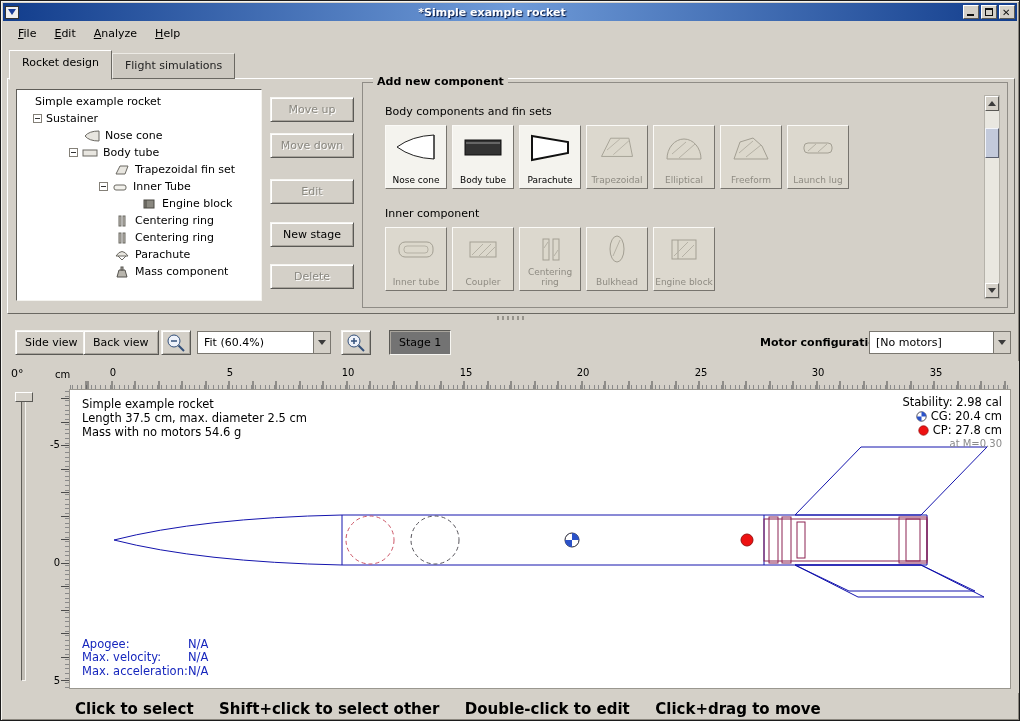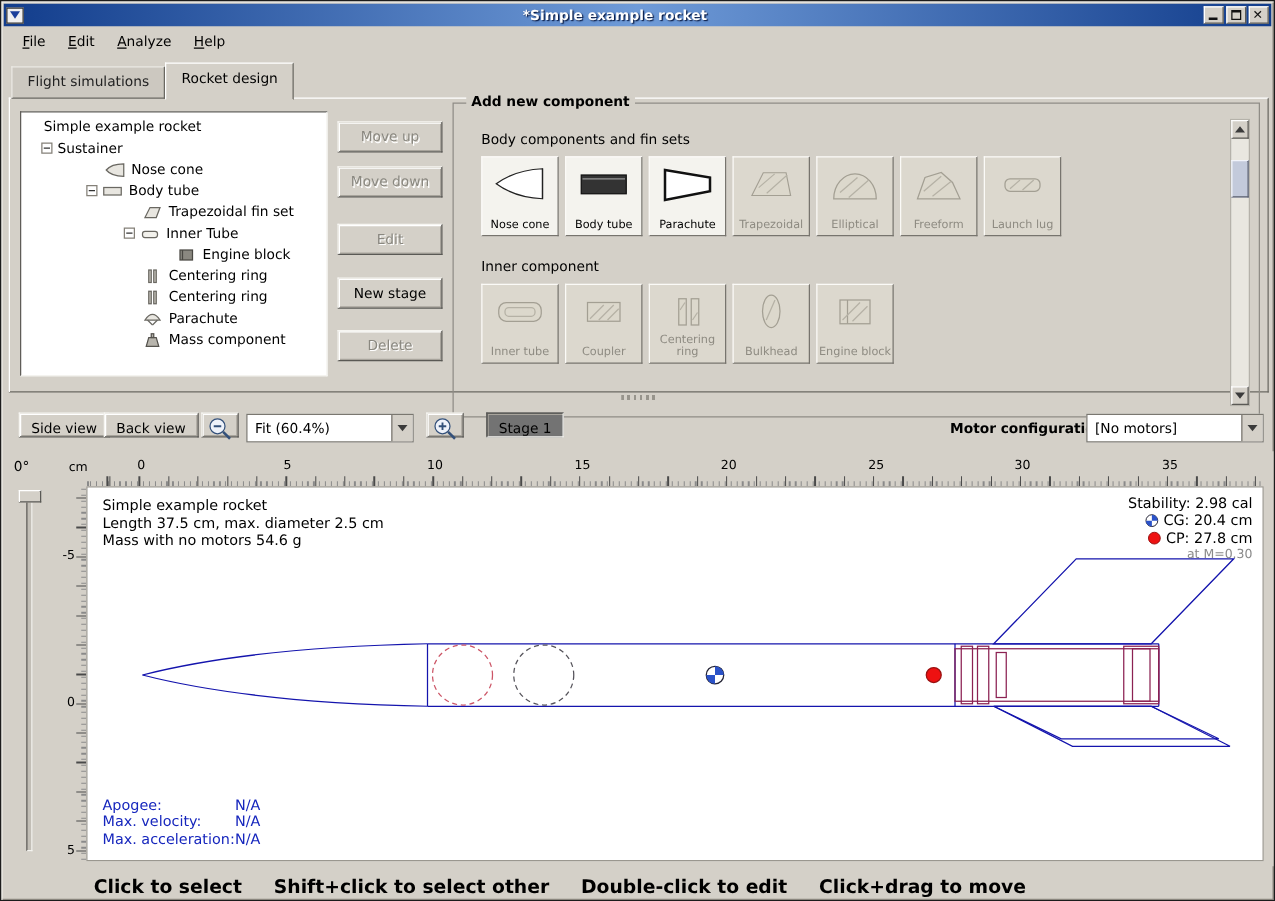--- a/index.html
+++ b/index.html
@@ -46,21 +46,21 @@
   .tree-ic { margin-right:5px; flex:none; }
   .lvl0 { padding-left:18px; } .lvl1 { padding-left:16px; } .lvl2 { padding-left:52px; }
   .lvl3 { padding-left:82px; } .lvl4 { padding-left:124px; }
   
   .act-btn { position:absolute; left:262px; width:84px; height:25px; background:#d4d0c8;
     border:1px solid; border-color:#f6f5f1 #5a5955 #5a5955 #f6f5f1;
     box-shadow: inset 1px 1px 0 #fff, inset -1px -1px 0 #a8a49c;
     font-size:11px; text-align:center; line-height:23px; }
   .act-btn.disabled { color:#8a8880; text-shadow:1px 1px 0 #fff; }
   
-  .groupbox { position:absolute; left:354px; top:3px; width:646px; height:252px;
+  .groupbox { position:absolute; left:354px; top:3px; width:646px; height:226px;
     border:1px solid #8f8c86; }
   .groupbox .gtitle { position:absolute; left:10px; top:-8px; background:#d4d0c8; padding:0 4px; font-weight:bold; }
   .seclabel { position:absolute; left:22px; font-size:11px; }
   .comp-btn { position:absolute; width:62px; height:64px; background:#f4f3ee;
     border:1px solid; border-color:#fbfaf7 #77746e #77746e #fbfaf7;
     display:flex; flex-direction:column; align-items:center; justify-content:flex-start; padding-top:4px; }
   .comp-btn .lbl { font-size:9px; margin-top:auto; margin-bottom:3px; text-align:center; line-height:10px; }
   .comp-btn.disabled { background:#dcd8ce; }
   .comp-btn.disabled .lbl { color:#8e8b82; }
   
@@ -70,21 +70,21 @@
   .sb-up { top:0; } .sb-dn { bottom:0; }
   .tri-up { width:0; height:0; border-left:4px solid transparent; border-right:4px solid transparent; border-bottom:5px solid #3b3b3b; }
   .tri-dn { width:0; height:0; border-left:4px solid transparent; border-right:4px solid transparent; border-top:5px solid #3b3b3b; }
   .sb-thumb { position:absolute; left:0; top:32px; width:14px; height:30px; background:#c3cadb;
     border:1px solid; border-color:#f2f4fa #5a5f6e #5a5f6e #f2f4fa; }
   
   .splitter-dots { position:absolute; left:496px; top:315px; width:30px; height:4px;
     background:repeating-linear-gradient(90deg,#97948c 0 2px, transparent 2px 5px); }
   
   .toolbar { position:absolute; left:2px; top:326px; right:2px; height:32px; }
-  .tb-btn { position:absolute; top:3px; height:20px; background:#d4d0c8;
+  .tb-btn { position:absolute; top:3px; height:25px; background:#d4d0c8;
     border:1px solid; border-color:#f6f5f1 #5a5955 #5a5955 #f6f5f1;
     box-shadow: inset 1px 1px 0 #fff, inset -1px -1px 0 #a8a49c;
     text-align:center; line-height:23px; padding:0 9px; }
   .tb-btn.pressed { border-color:#5a5955 #f6f5f1 #f6f5f1 #5a5955; box-shadow: inset 1px 1px 0 #a8a49c; background:#737373; }
   .combo { position:absolute; top:4px; height:23px; background:#fff; border:1px solid #7a7770; display:flex; align-items:center; }
   .combo .cval { flex:1; padding:0 6px; white-space:nowrap; }
   .combo .cbtn { width:17px; height:100%; background:#d4d0c8; border-left:1px solid #7a7770;
     display:flex; align-items:center; justify-content:center; }
   .tb-label { position:absolute; top:9px; font-weight:bold; }
   
@@ -142,22 +142,22 @@
   </div>
 
   <div class="menubar">
     <span class="menu-item">File</span>
     <span class="menu-item">Edit</span>
     <span class="menu-item">Analyze</span>
     <span class="menu-item">Help</span>
   </div>
 
   <div class="tabrow">
+    <div class="tab active">Rocket design</div>
     <div class="tab inactive">Flight simulations</div>
-    <div class="tab active">Rocket design</div>
   </div>
 
   <div class="top-panel">
 
     <div class="tree-box">
       <div class="tree-row lvl0">
         <span class="tree-label">Simple example rocket</span>
       </div>
       <div class="tree-row lvl1">
         <span class="expander"></span>

